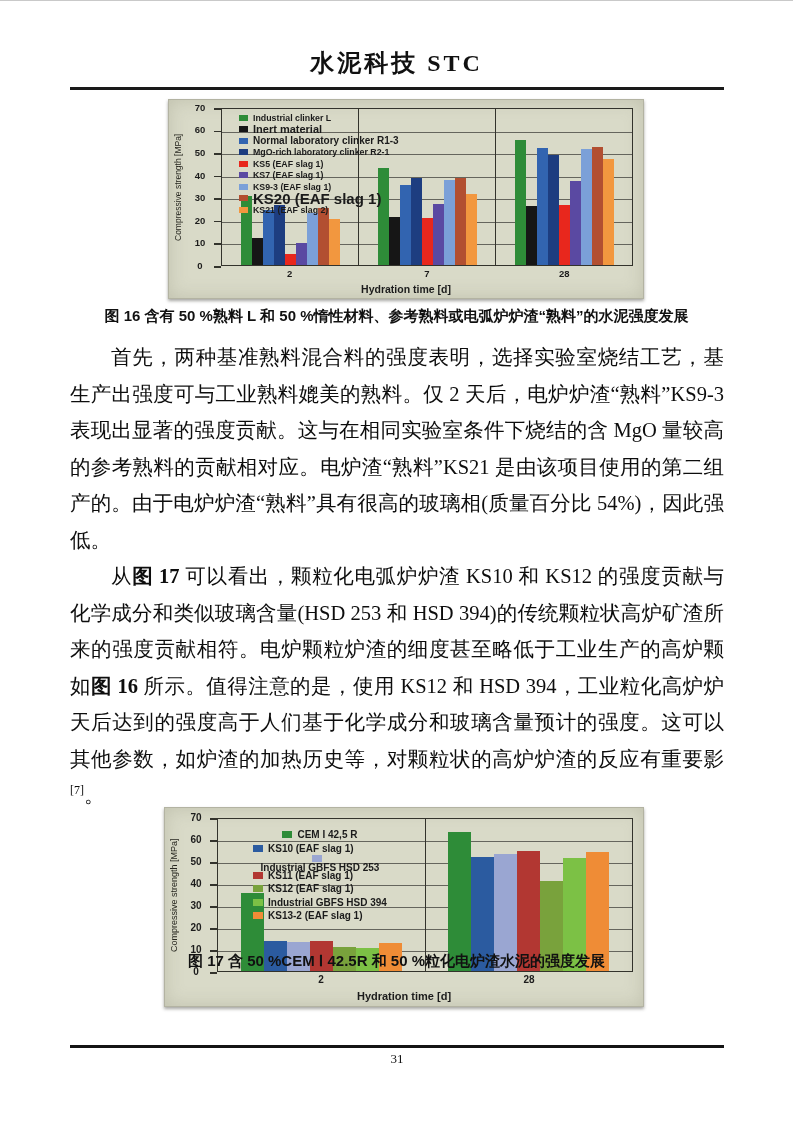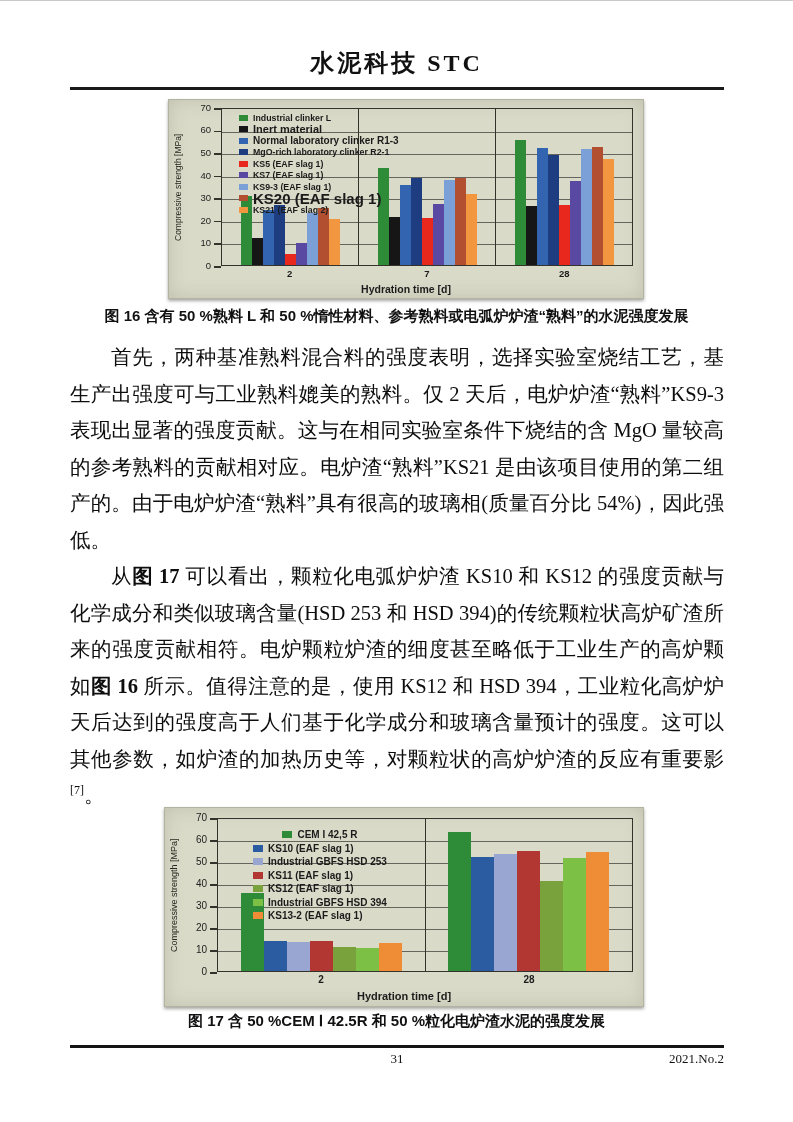--- a/index.html
+++ b/index.html
@@ -16,21 +16,21 @@
   .chart{position:absolute;background:#d9dac8;border:1px solid #b3b3a2;
     box-shadow:0 2px 3px rgba(60,60,50,.45), inset 0 0 18px rgba(120,120,95,.25);
     font-family:"Liberation Sans",sans-serif;}
   .plot{position:absolute;border:1.5px solid #33332c;box-sizing:border-box;}
   .grid{position:absolute;left:0;width:100%;height:1px;background:#50504a;opacity:.85;}
   .groups{position:absolute;left:0;top:0;width:100%;height:100%;display:flex;}
   .group{flex:1 1 0;display:flex;align-items:flex-end;justify-content:center;
     position:relative;border-right:1px solid #33332c;}
   .group:last-child{border-right:none;}
   .bar{display:inline-block;}
-  .ytick{position:absolute;text-align:right;font-weight:normal;color:#1c1c1c;}
+  .ytick{position:absolute;text-align:center;font-weight:bold;color:#1c1c1c;}
   .ytickmark{position:absolute;height:1.5px;background:#33332c;}
   .xtick{position:absolute;text-align:center;font-weight:bold;color:#1c1c1c;}
   .xlabel{position:absolute;left:0;width:100%;text-align:center;font-weight:bold;color:#1c1c1c;}
   .ylabel{position:absolute;color:#26261f;writing-mode:vertical-rl;transform:rotate(180deg);
     text-align:center;white-space:nowrap;}
   .legend{position:absolute;z-index:3;}
   .legend-item{display:flex;align-items:center;white-space:nowrap;}
   .legend-swatch{display:inline-block;margin-right:5px;flex:0 0 auto;}
   .legend-label{font-weight:bold;color:#1b1b1b;}
 
@@ -232,21 +232,21 @@
       <div class="xlabel" style="top: 182px; font-size: 11px;">Hydration time [d]</div>
       <div class="legend" style="left: 88px; top: 20px;">
         <div class="legend-item" style="height: 13.5px; justify-content: center;">
           <span class="legend-swatch" style="width: 10px; height: 7px; background: rgb(46, 140, 56);"></span>
           <span class="legend-label" style="font-size: 10px;">CEM I 42,5 R</span>
         </div>
         <div class="legend-item" style="height: 13.5px;">
           <span class="legend-swatch" style="width: 10px; height: 7px; background: rgb(43, 91, 160);"></span>
           <span class="legend-label" style="font-size: 10px;">KS10 (EAF slag 1)</span>
         </div>
-        <div class="legend-item" style="height: 13.5px;">
+        <div class="legend-item" style="height: 13.5px; flex-direction: column;">
           <span class="legend-swatch" style="width: 10px; height: 7px; background: rgb(154, 166, 210);"></span>
           <span class="legend-label" style="font-size: 10px;">Industrial GBFS HSD 253</span>
         </div>
         <div class="legend-item" style="height: 13.5px;">
           <span class="legend-swatch" style="width: 10px; height: 7px; background: rgb(178, 55, 50);"></span>
           <span class="legend-label" style="font-size: 10px;">KS11 (EAF slag 1)</span>
         </div>
         <div class="legend-item" style="height: 13.5px;">
           <span class="legend-swatch" style="width: 10px; height: 7px; background: rgb(121, 162, 60);"></span>
           <span class="legend-label" style="font-size: 10px;">KS12 (EAF slag 1)</span>
@@ -254,18 +254,17 @@
         <div class="legend-item" style="height: 13.5px;">
           <span class="legend-swatch" style="width: 10px; height: 7px; background: rgb(124, 193, 69);"></span>
           <span class="legend-label" style="font-size: 10px;">Industrial GBFS HSD 394</span>
         </div>
         <div class="legend-item" style="height: 13.5px;">
           <span class="legend-swatch" style="width: 10px; height: 7px; background: rgb(239, 140, 54);"></span>
           <span class="legend-label" style="font-size: 10px;">KS13-2 (EAF slag 1)</span>
         </div>
       </div>
     </div>
-  <div class="caption" style="top:1011px;">图 17 含 50 %CEM Ⅰ 42.5R 和 50 %粒化电炉渣水泥的强度发展</div>
+  <div class="caption" style="top:951px;">图 17 含 50 %CEM Ⅰ 42.5R 和 50 %粒化电炉渣水泥的强度发展</div>
 
   <div class="footer-rule"></div>
   <div class="footer-page">31</div>
-  <div class="footer-issue">2021.No.2</div>
 </div>
 
 </body></html>

